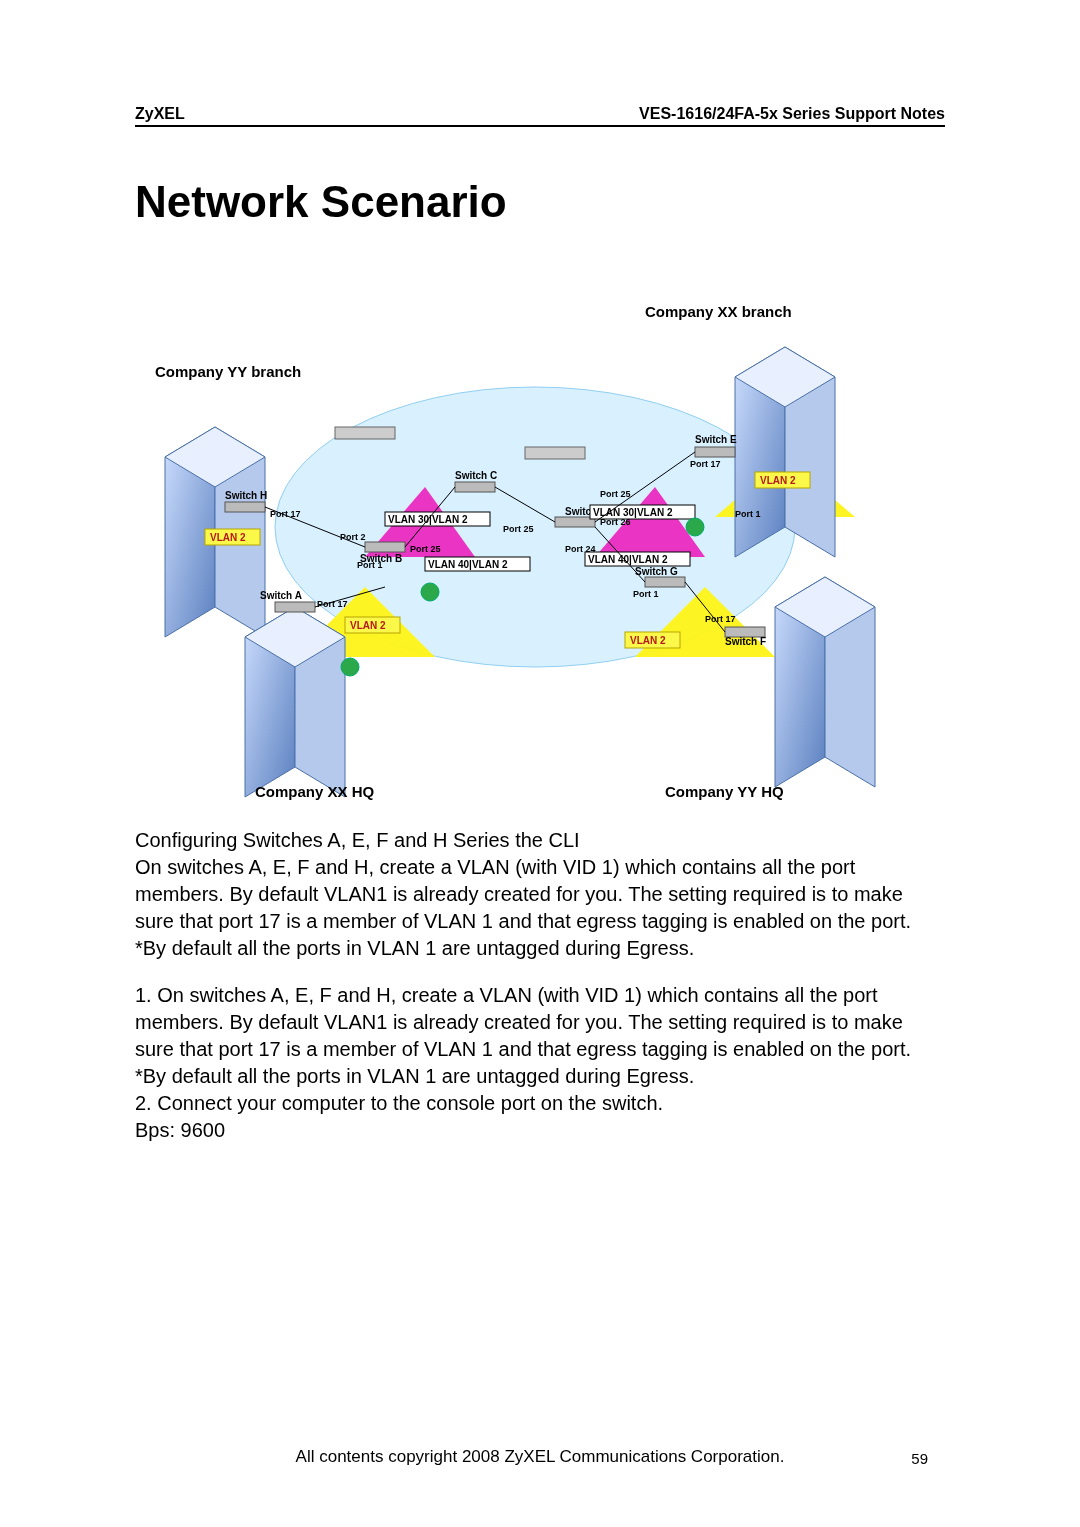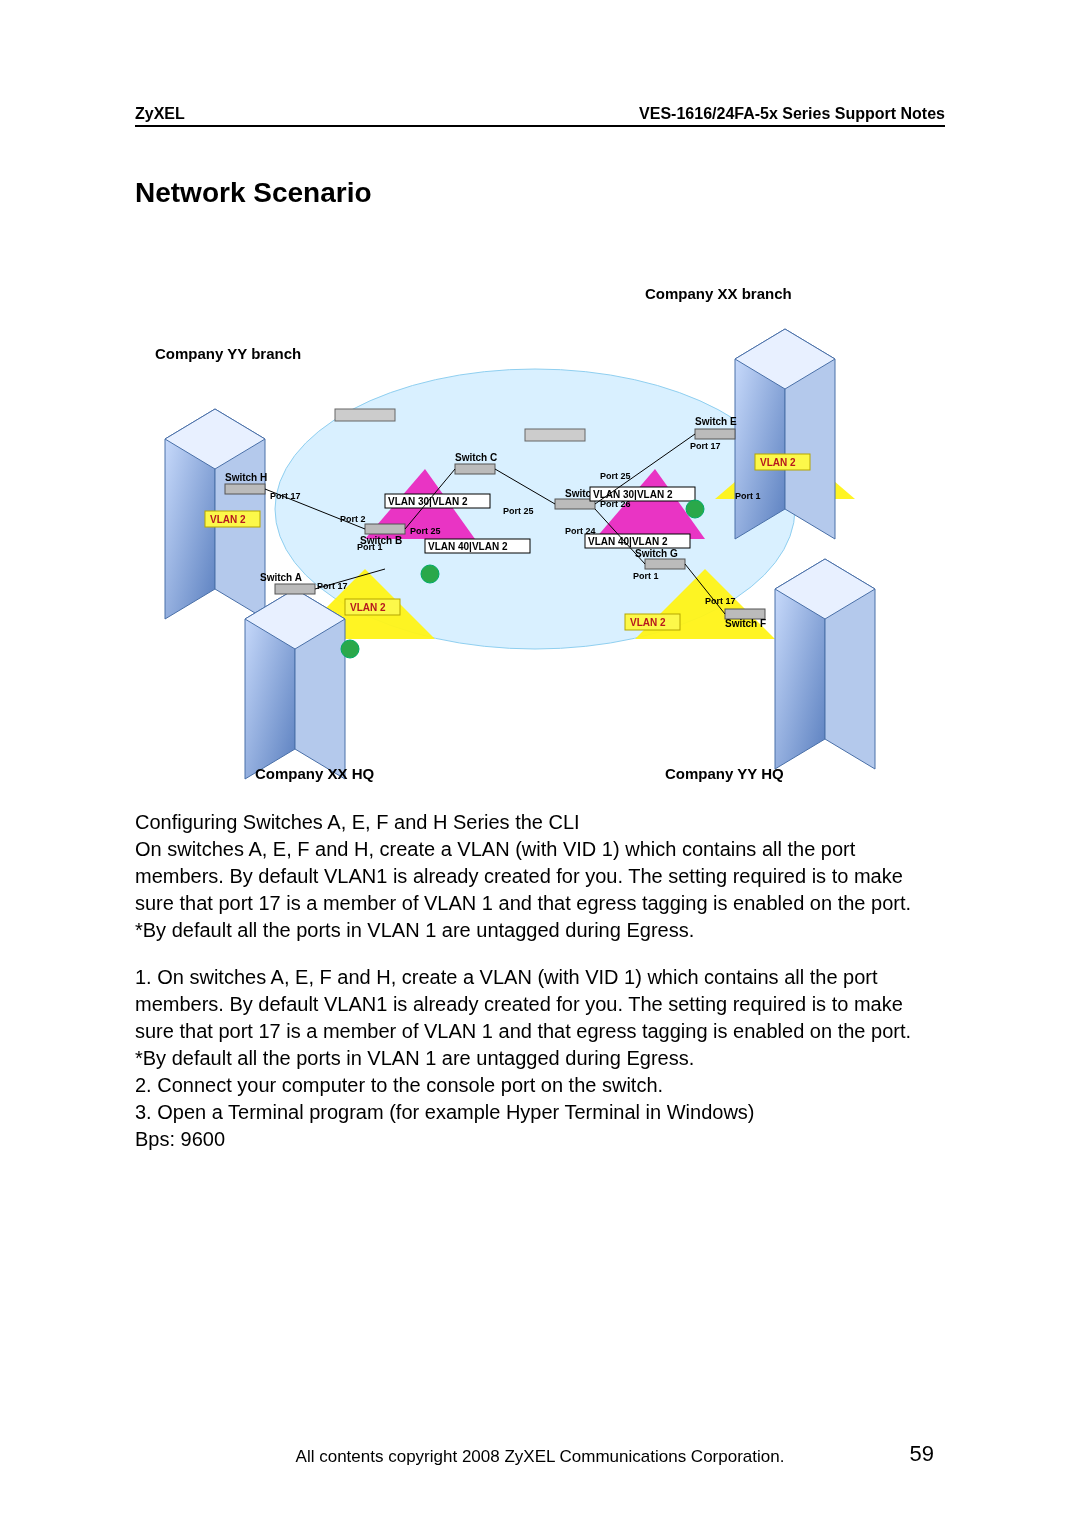--- a/index.html
+++ b/index.html
@@ -20,21 +20,21 @@
       display: flex;
       justify-content: space-between;
       font-size: 16px;
       font-weight: bold;
       border-bottom: 2px solid #000;
       padding-bottom: 2px;
       margin-bottom: 50px;
       gap: 39px;
     }
     .page-title {
-      font-size: 28px;
+      font-size: 44px;
       font-weight: bold;
       margin-bottom: 30px;
     }
     .diagram-zone {
       width: 100%;
       height: 550px;
       margin-bottom: 20px;
     }
     .body-text {
       font-size: 20px;
@@ -46,23 +46,23 @@
     .footer {
       position: absolute;
       bottom: 60px;
       left: 0;
       right: 0;
       text-align: center;
       font-size: 17px;
     }
     .page-num {
       position: absolute;
-      right: 146px;
+      right: 152px;
       bottom: 60px;
-      font-size: 22px;
+      font-size: 15px;
     }
     
     .building { fill: url(#buildingGrad); stroke: #4a70a8; }
     .switch-lbl { font-size: 10px; font-weight: bold; }
     .vlan-box { fill: #fcf84a; stroke: #b5a500; }
     .vlan-box-middle { fill:#fff; stroke:#000;}
     .vlan-txt { font-size: 10px; font-weight: bold; fill:#b5181f;}
     .port-txt { font-size: 9px; font-weight: bold; }
     .loc-label { font-size: 15px; font-weight: bold; }
   </style>
@@ -202,20 +202,19 @@
   <div class="body-text">
     <div class="block">
       <div>Configuring Switches A, E, F and H Series the CLI</div>
       <div>On switches A, E, F and H, create a VLAN (with VID 1) which contains all the port members. By default VLAN1 is already created for you. The setting required is to make sure that port 17 is a member of VLAN 1 and that egress tagging is enabled on the port.</div>
       <div>*By default all the ports in VLAN 1 are untagged during Egress.</div>
     </div>
     <div class="block">
       <div>1. On switches A, E, F and H, create a VLAN (with VID 1) which contains all the port members. By default VLAN1 is already created for you. The setting required is to make sure that port 17 is a member of VLAN 1 and that egress tagging is enabled on the port.</div>
       <div>*By default all the ports in VLAN 1 are untagged during Egress.</div>
       <div>2. Connect your computer to the console port on the switch.</div>
-      <div>3. Open a Terminal program (for example Hyper Terminal in Windows)</div>
       <div>Bps: 9600</div>
     </div>
   </div>
 
   <div class="footer">All contents copyright 2008 ZyXEL Communications Corporation.</div>
   <div class="page-num">59</div>
 </div>
 
 </body></html>

